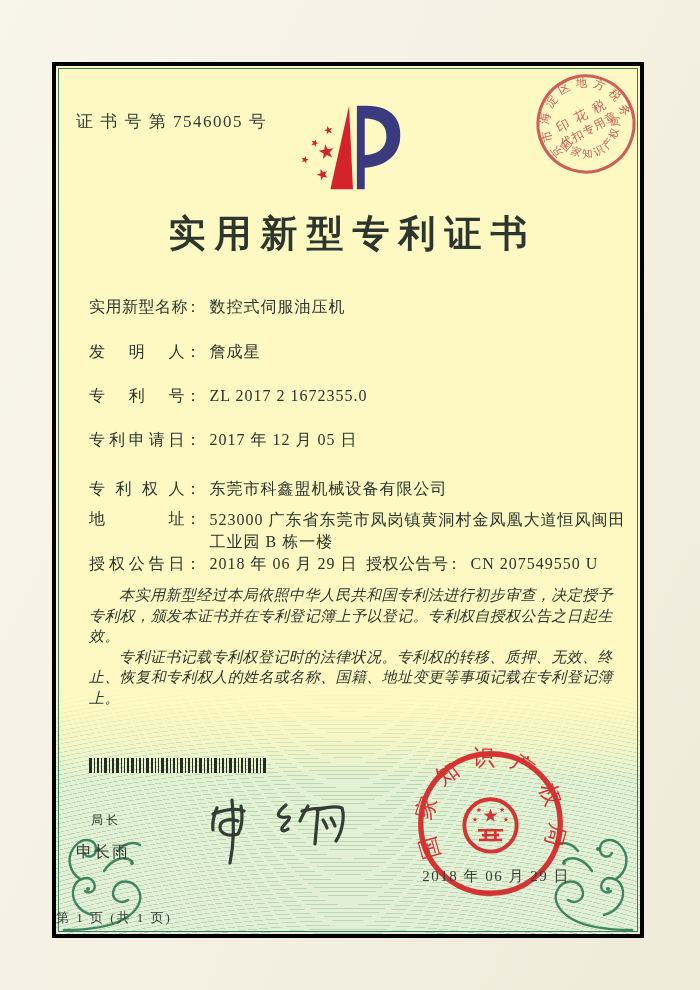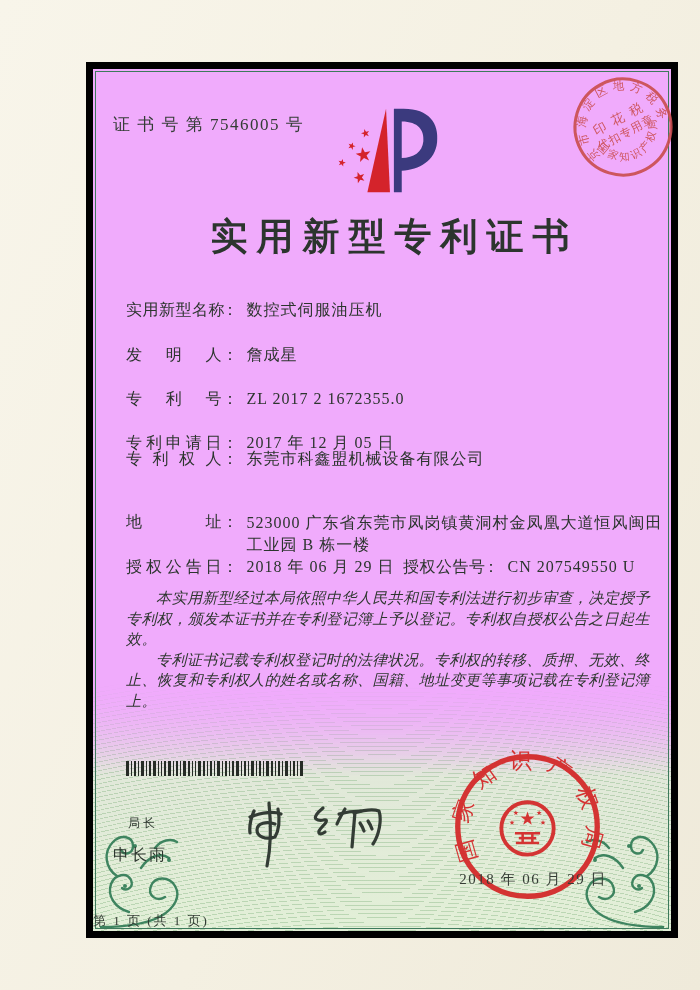--- a/index.html
+++ b/index.html
@@ -4,39 +4,39 @@
 <style>
   html,body{margin:0;padding:0;}
   body{
     width:700px;height:990px;position:relative;overflow:hidden;
     background:linear-gradient(115deg,#f8f5ea 0%,#f4f0e2 55%,#efeada 100%);
     font-family:"Liberation Serif","DejaVu Serif",serif;
     color:#2e372f;
   }
   .frame{
     position:absolute;left:52px;top:62px;width:592px;height:876px;
-    box-sizing:border-box;border:7px solid #000000;background:#f0abfc;margin-left:34px;
+    box-sizing:border-box;border:4px solid #000000;background:#fef9c3;
   }
   .frame::after{
     content:"";position:absolute;inset:2px;border:1px solid #3d7a5c;pointer-events:none;
   }
   .waves{
     position:absolute;left:0;right:0;bottom:0;height:248px;z-index:0;
     background:
       repeating-radial-gradient(1400px 900px at 50% 265%, rgba(96,158,96,.30) 0 1.2px, rgba(96,158,96,0) 1.2px 6.5px),
       linear-gradient(to bottom, rgba(223,239,213,0) 0, rgba(223,239,213,.9) 95px, #e2efd7 100%);
     -webkit-mask-image:linear-gradient(to bottom,transparent 0,#000 90px);
     mask-image:linear-gradient(to bottom,transparent 0,#000 90px);
   }
   .content{position:absolute;inset:0;z-index:1;}
   .cert-no{position:absolute;left:20px;top:44px;font-size:17px;letter-spacing:1.5px;color:#333d35;}
   .logo{position:absolute;left:225px;top:30px;width:140px;height:108px;}
   .title{
     position:absolute;left:0;top:143px;width:100%;text-align:center;
-    font-size:37px;font-weight:600;letter-spacing:9px;text-indent:9px;color:#2c352e;padding-left:8px;
+    font-size:37px;font-weight:600;letter-spacing:9px;text-indent:9px;color:#2c352e;
   }
   .field-row{position:absolute;left:33px;font-size:16px;letter-spacing:.5px;white-space:nowrap;color:#2c352e;}
   .flabel{
     display:inline-block;width:96px;vertical-align:top;
     text-align:justify;text-align-last:justify;text-justify:inter-character;
   }
   .colon{display:inline-block;margin-right:8px;}
   .fvalue{letter-spacing:1px;}
   .addr-lines{display:inline-block;vertical-align:top;letter-spacing:1px;}
   .addr-lines span{display:block;line-height:22px;}
@@ -133,21 +133,21 @@
     </div>
     <div class="field-row" style="top:276px">
       <span class="flabel">发明人</span><span class="colon">：</span><span class="fvalue">詹成星</span>
     </div>
     <div class="field-row" style="top:320px">
       <span class="flabel">专利号</span><span class="colon">：</span><span class="fvalue">ZL 2017 2 1672355.0</span>
     </div>
     <div class="field-row" style="top:364px">
       <span class="flabel">专利申请日</span><span class="colon">：</span><span class="fvalue">2017 年 12 月 05 日</span>
     </div>
-    <div class="field-row" style="top:380px">
+    <div class="field-row" style="top:413px">
       <span class="flabel">专利权人</span><span class="colon">：</span><span class="fvalue">东莞市科鑫盟机械设备有限公司</span>
     </div>
     <div class="field-row" style="top:443px">
       <span class="flabel">地址</span><span class="colon">：</span><span class="addr-lines"><span>523000 广东省东莞市凤岗镇黄洞村金凤凰大道恒风闽田</span><span>工业园 B 栋一楼</span></span>
     </div>
     <div class="field-row" style="top:488px">
       <span class="flabel">授权公告日</span><span class="colon">：</span><span class="fvalue">2018 年 06 月 29 日</span>
     </div>
     <div class="field-row" style="top:488px;left:310px">
       <span class="flabel" style="width:80px">授权公告号</span><span class="colon">：</span><span class="fvalue">CN 207549550 U</span>

